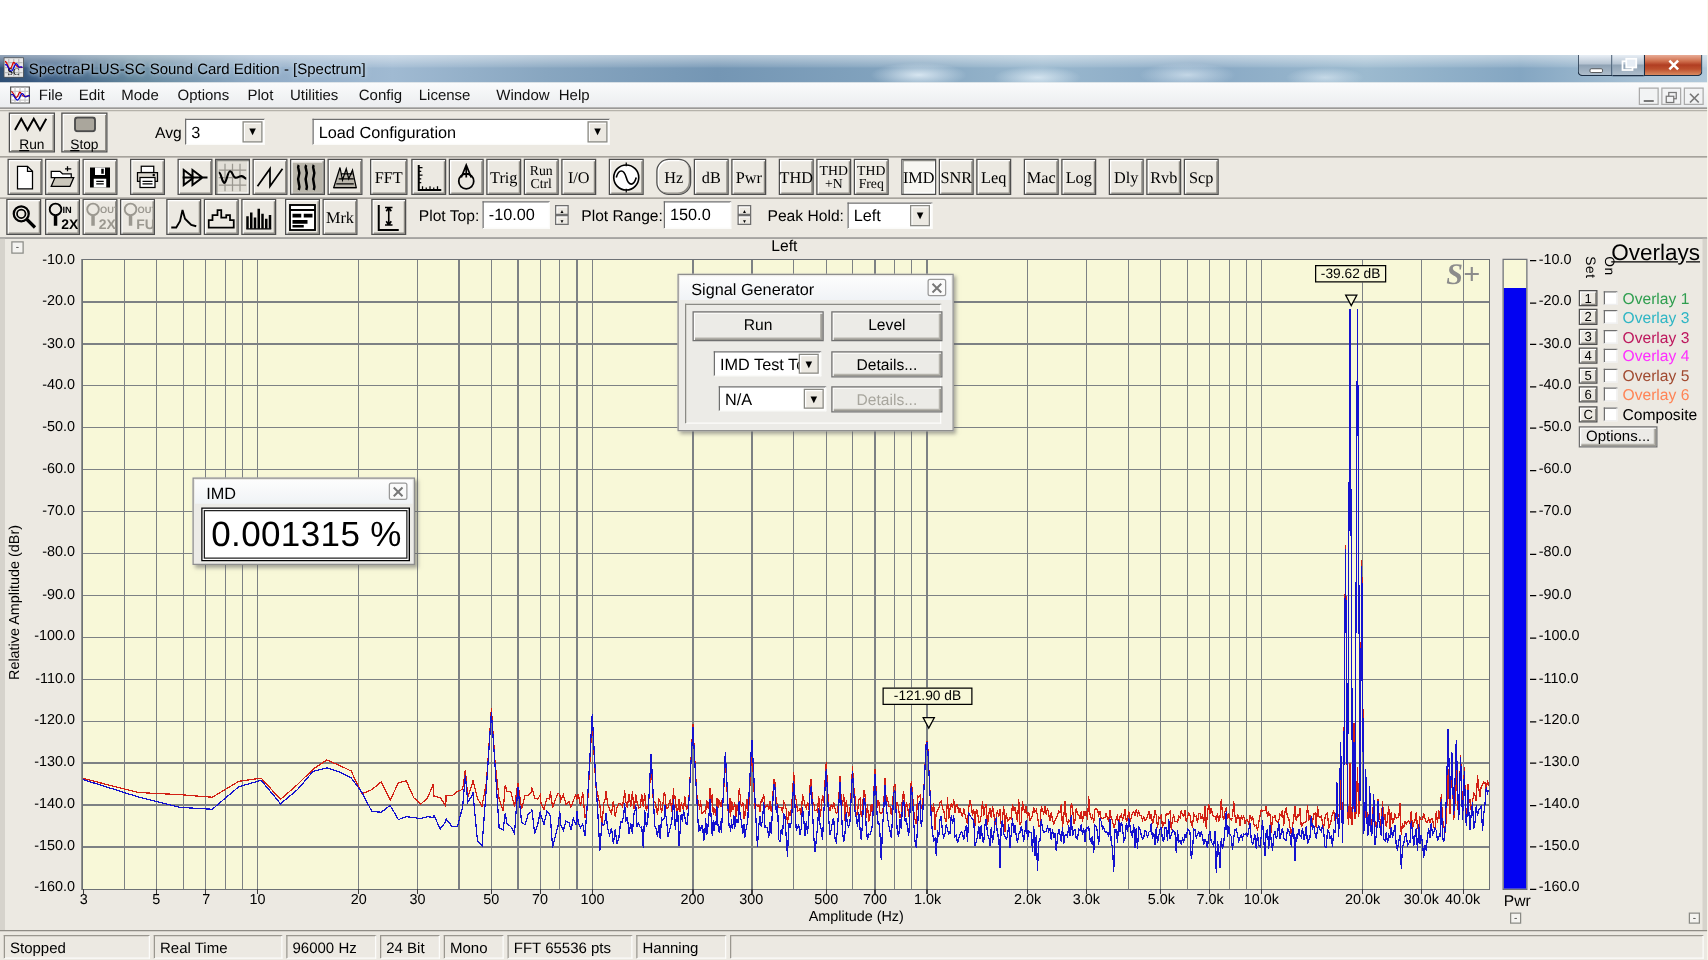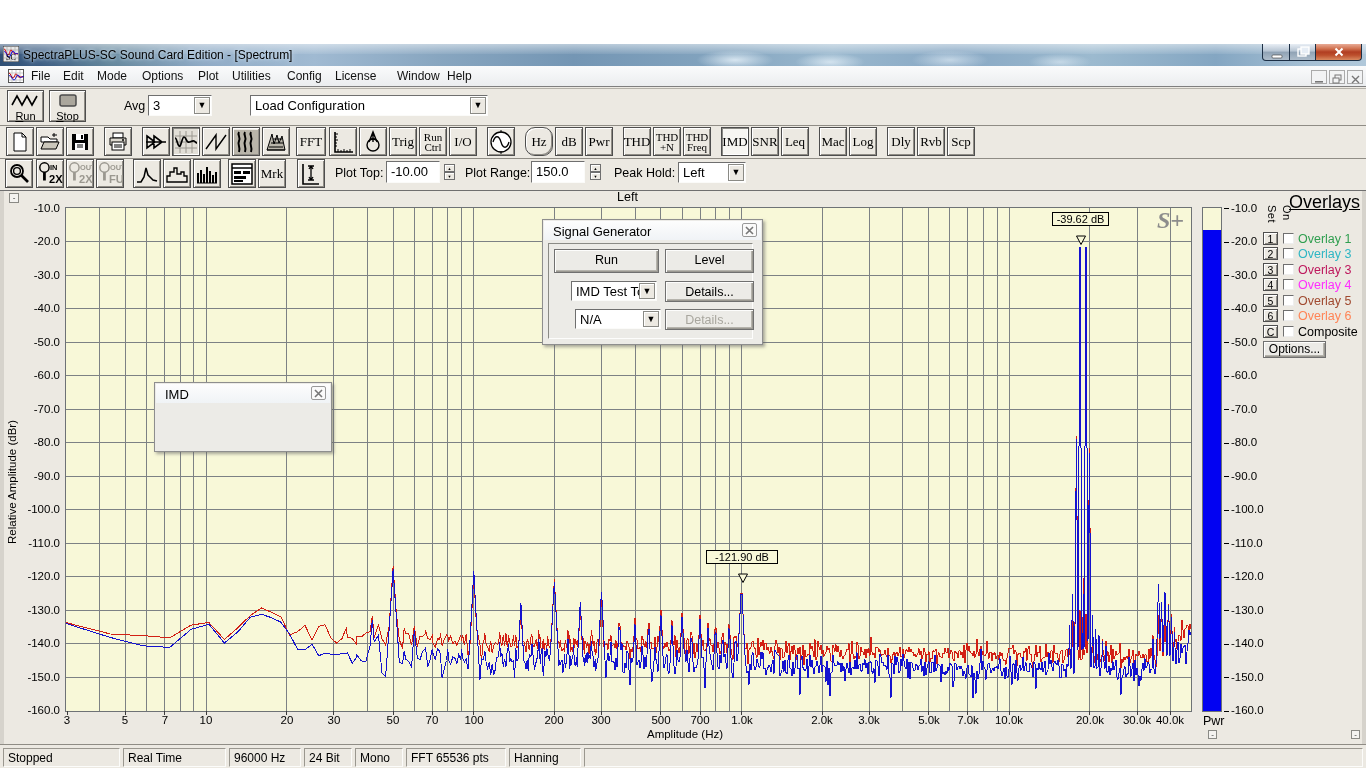--- a/index.html
+++ b/index.html
@@ -586,20 +586,21 @@
 
 <div class="win" style="left:154px;top:338px;width:178px;height:70px">
  <div class="wtitle">
         <span class="wtext">IMD</span>
   <div class="wclose">
           <svg width="9" height="9">
             <path d="M1 1l7 7M8 1l-7 7" stroke="#777" stroke-width="1.6"></path>
           </svg>
         </div>
  </div>
+ <div class="imdval">0.001315 %</div>
 </div>
 <div class="statusbar">
       <div class="seg" style="left:3px;width:117px">Stopped</div>
       <div class="seg" style="left:123px;width:103px">Real Time</div>
       <div class="seg" style="left:229px;width:72px">96000 Hz</div>
       <div class="seg" style="left:304px;width:48px">24 Bit</div>
       <div class="seg" style="left:355px;width:48px">Mono</div>
       <div class="seg" style="left:406px;width:100px">FFT 65536 pts</div>
       <div class="seg" style="left:509px;width:72px">Hanning</div>
       <div class="seg" style="left:584px;width:779px"></div>

